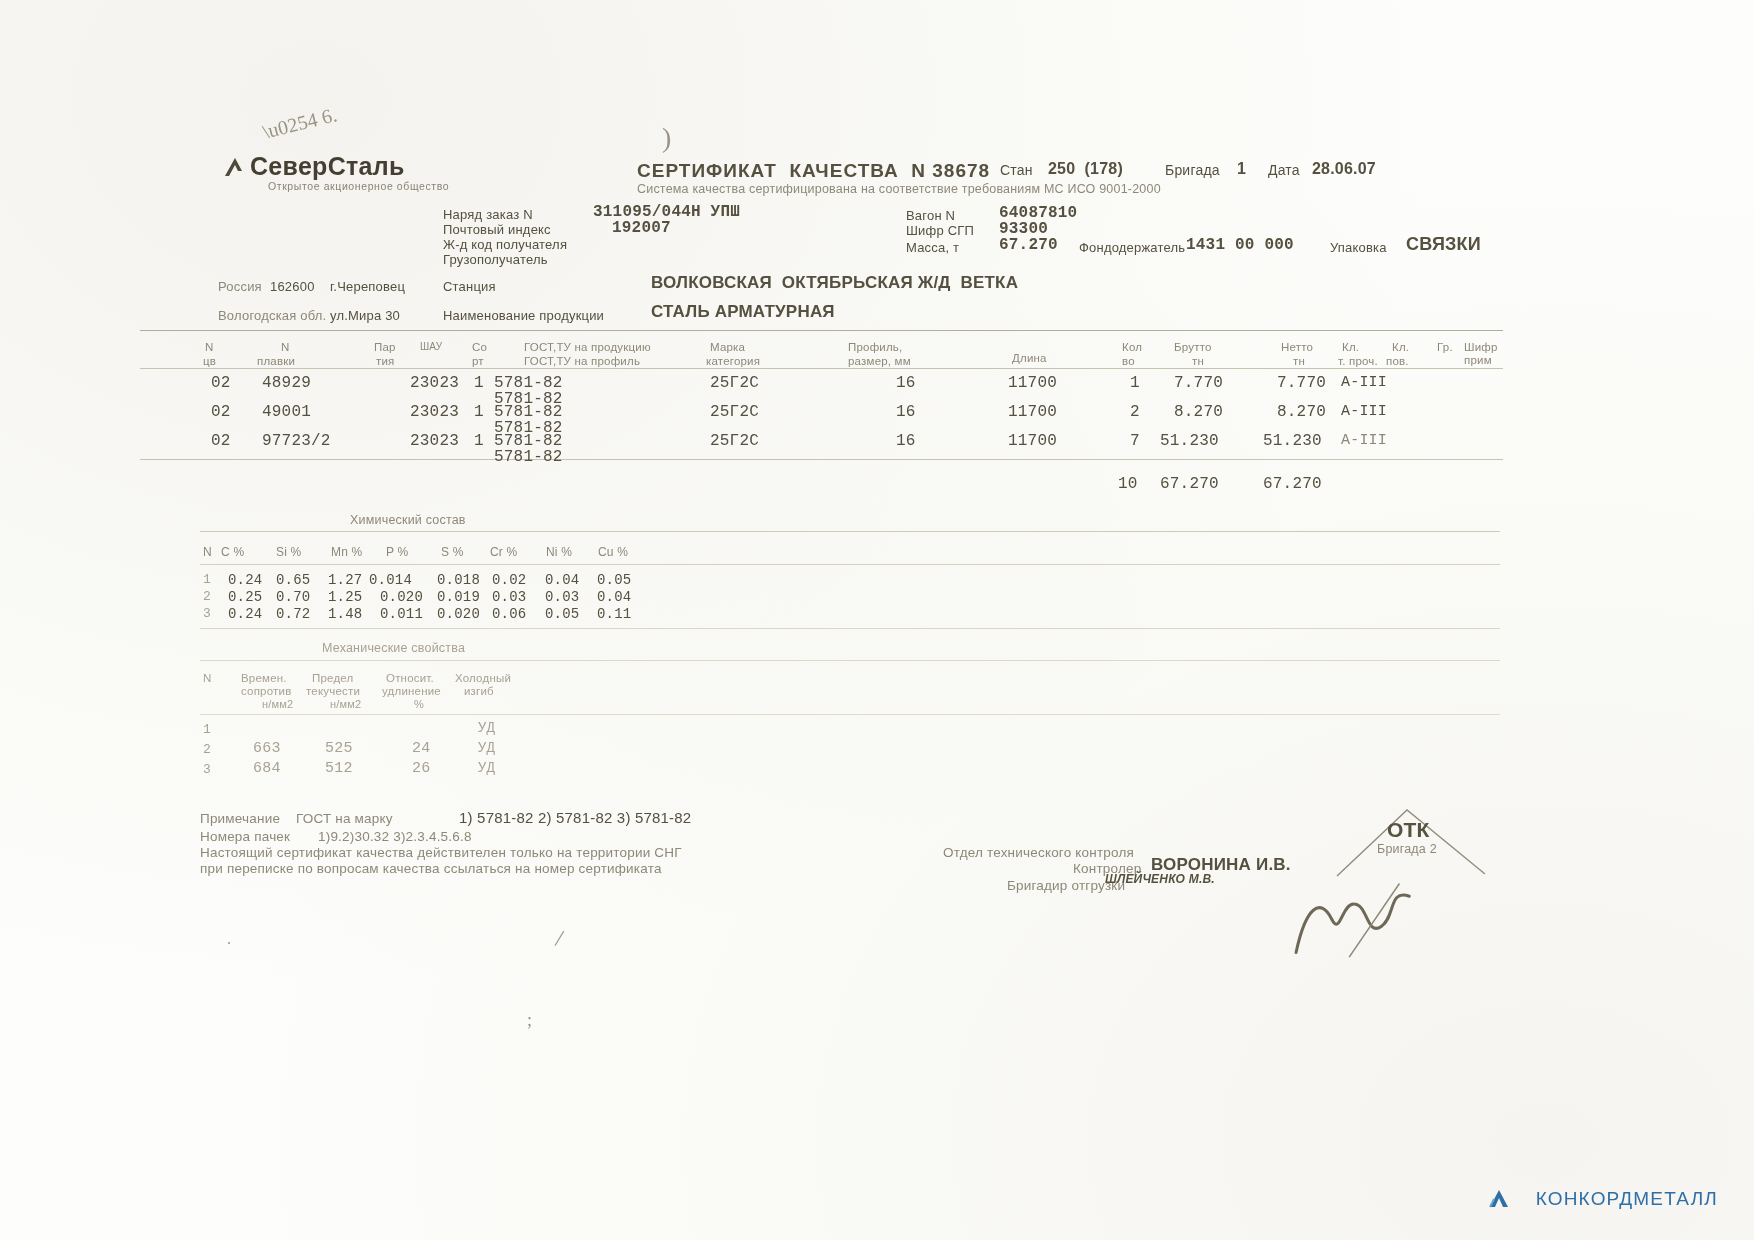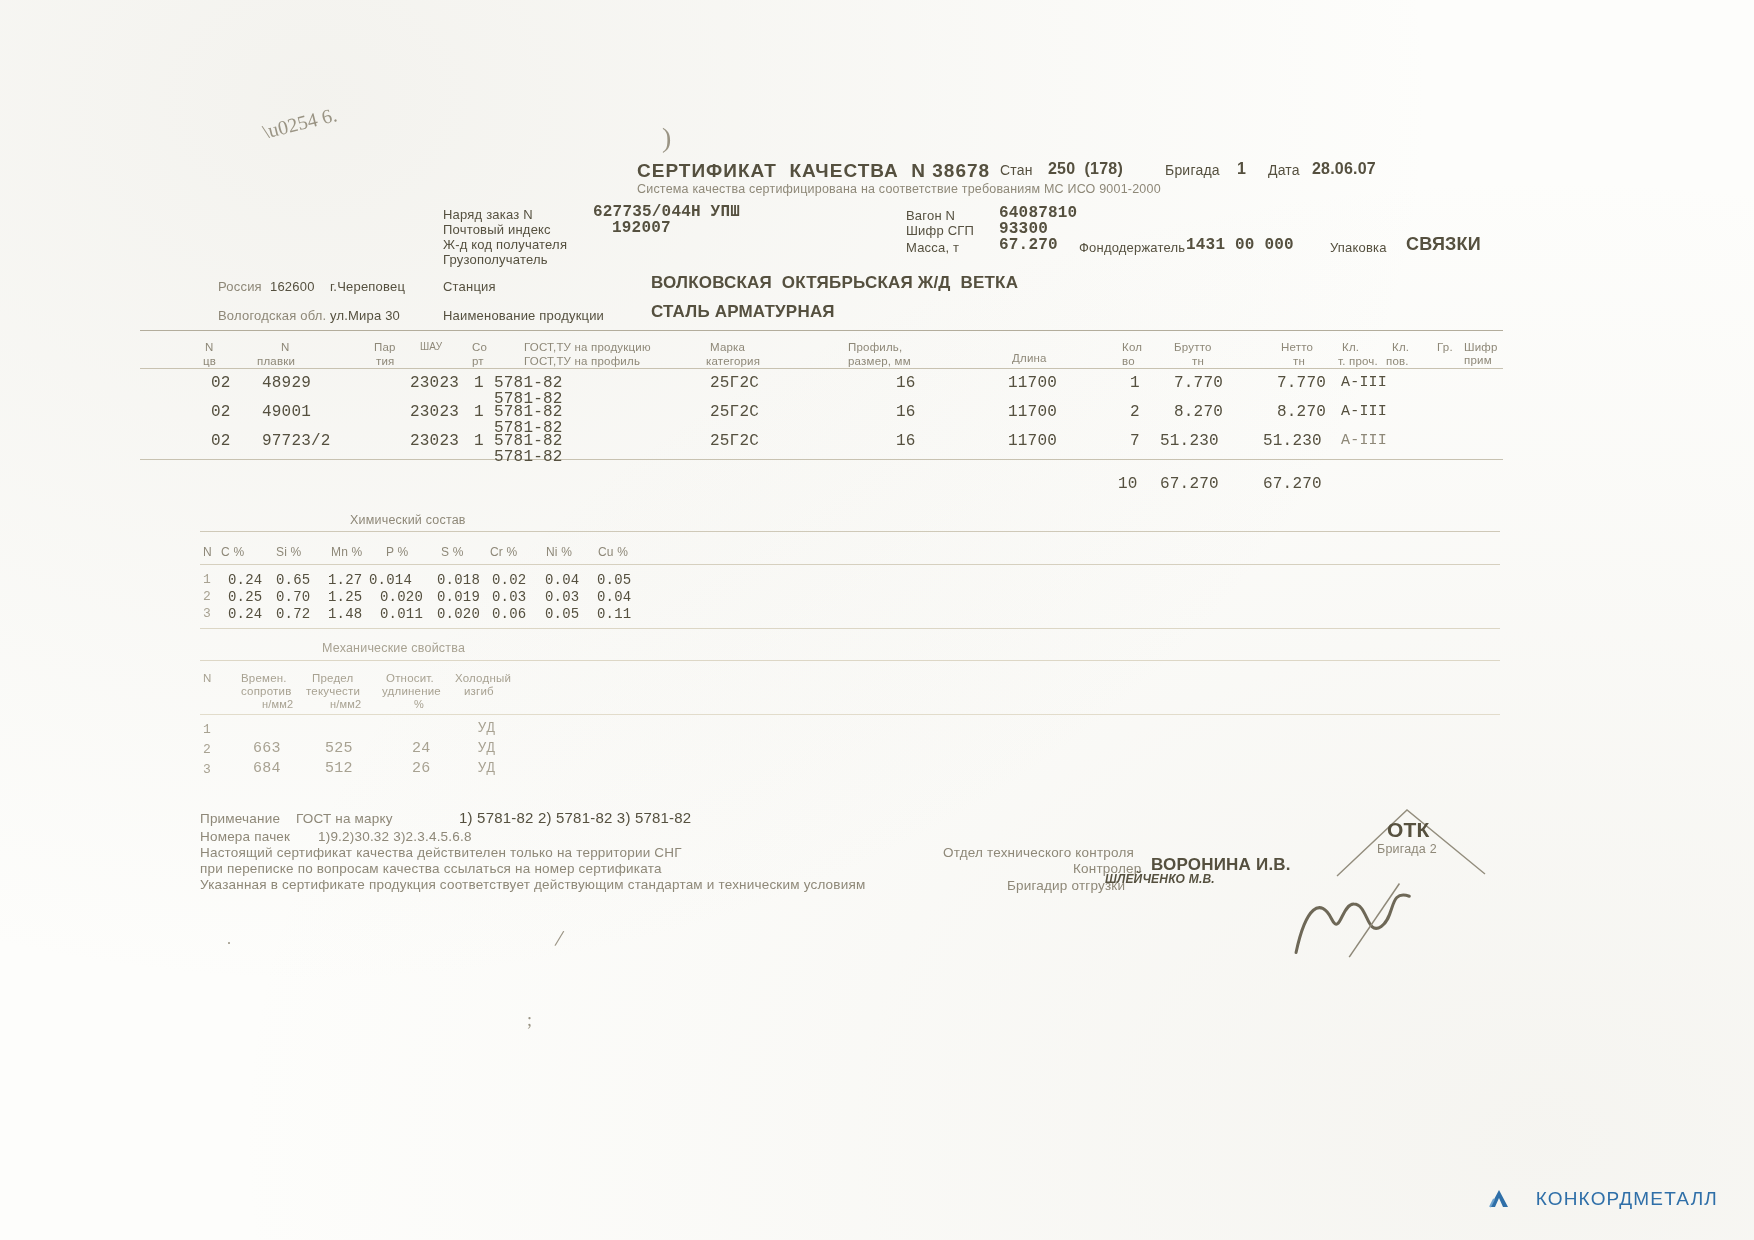--- a/index.html
+++ b/index.html
@@ -126,32 +126,41 @@
   }
 </style>
 </head>
 <body>
 
 <div class="page">
   <div class="scan-tint"></div>
 
   <div class="doc">
 
+    <div class="logo-wrap">
+      <div class="logo-mark">
+        <svg width="26" height="26" viewBox="0 0 26 26" aria-hidden="true">
+          <path d="M3 22 L13 4 L20 17 L16 17 L13 11 L7 22 Z" fill="#4f4a3c"></path>
+        </svg>
+      </div>
+      <div class="logo-text">СеверСталь</div>
+      <div class="logo-sub">Открытое акционерное общество</div>
+    </div>
 
     <div class="t bold" style="left:637px; top:160px; font-size:19px; letter-spacing:1px;">СЕРТИФИКАТ  КАЧЕСТВА  N 38678</div>
     <div class="t" style="left:1000px; top:162px; font-size:14px;">Стан</div>
     <div class="t bold" style="left:1048px; top:160px; font-size:16px;">250  (178)</div>
     <div class="t" style="left:1165px; top:162px; font-size:14px;">Бригада</div>
     <div class="t bold" style="left:1237px; top:160px; font-size:16px;">1</div>
     <div class="t" style="left:1268px; top:162px; font-size:14px;">Дата</div>
     <div class="t bold" style="left:1312px; top:160px; font-size:16px;">28.06.07</div>
     <div class="t faint" style="left:637px; top:182px; font-size:12.5px;">Система качества сертифицирована на соответствие требованиям МС ИСО 9001-2000</div>
 
     <div class="t" style="left:443px; top:207px; font-size:13px;">Наряд заказ N</div>
-    <div class="t bold mono" style="left:593px; top:203px; font-size:16px;">627735/044Н УПШ</div>
+    <div class="t bold mono" style="left:593px; top:203px; font-size:16px;">311095/044Н УПШ</div>
 
     <div class="t" style="left:443px; top:222px; font-size:13px;">Почтовый индекс</div>
     <div class="t bold mono" style="left:612px; top:219px; font-size:16px;">192007</div>
 
     <div class="t" style="left:443px; top:237px; font-size:13px;">Ж-д код получателя</div>
     <div class="t" style="left:443px; top:252px; font-size:13px;">Грузополучатель</div>
 
     <div class="t" style="left:906px; top:208px; font-size:13px;">Вагон N</div>
     <div class="t bold mono" style="left:999px; top:204px; font-size:16px;">64087810</div>
 
@@ -376,21 +385,20 @@
       <div class="t mono veryfaint" style="left:412px; top:760px; font-size:15px;">26</div>
       <div class="t mono veryfaint" style="left:478px; top:760px; font-size:14px;">УД</div>
     </div>
 
     <div class="t faint" style="left:200px; top:811px; font-size:13.5px;">Примечание    ГОСТ на марку</div>
     <div class="t" style="left:459px; top:809px; font-size:15px;">1) 5781-82 2) 5781-82 3) 5781-82</div>
     <div class="t faint" style="left:200px; top:829px; font-size:13.5px;">Номера пачек</div>
     <div class="t faint" style="left:318px; top:829px; font-size:13.5px;">1)9.2)30.32 3)2.3.4.5.6.8</div>
     <div class="t faint" style="left:200px; top:845px; font-size:13.5px;">Настоящий сертификат качества действителен только на территории СНГ</div>
     <div class="t faint" style="left:200px; top:861px; font-size:13.5px;">при переписке по вопросам качества ссылаться на номер сертификата</div>
-    <div class="t faint" style="left:200px; top:877px; font-size:13.5px;">Указанная в сертификате продукция соответствует действующим стандартам и техническим условиям</div>
 
     <div class="t faint" style="left:943px; top:845px; font-size:13.5px;">Отдел технического контроля</div>
     <div class="t faint" style="left:1073px; top:861px; font-size:13.5px;">Контролер</div>
     <div class="t bold" style="left:1151px; top:855px; font-size:17px;">ВОРОНИНА И.В.</div>
     <div class="t faint" style="left:1007px; top:878px; font-size:13.5px;">Бригадир отгрузки</div>
     <div class="t bold" style="left:1105px; top:872px; font-size:12px;font-style:italic;">ШЛЕЙЧЕНКО М.В.</div>
 
     <div class="sign-scribble">
       <svg width="170" height="80" viewBox="0 0 170 80" aria-hidden="true">
         <path d="M8 62 C 24 18, 40 10, 48 34 C 54 52, 60 20, 72 22 C 86 24, 80 56, 96 48 C 112 40, 108 12, 128 22" fill="none" stroke="#6e6857" stroke-width="3" stroke-linecap="round"></path>

